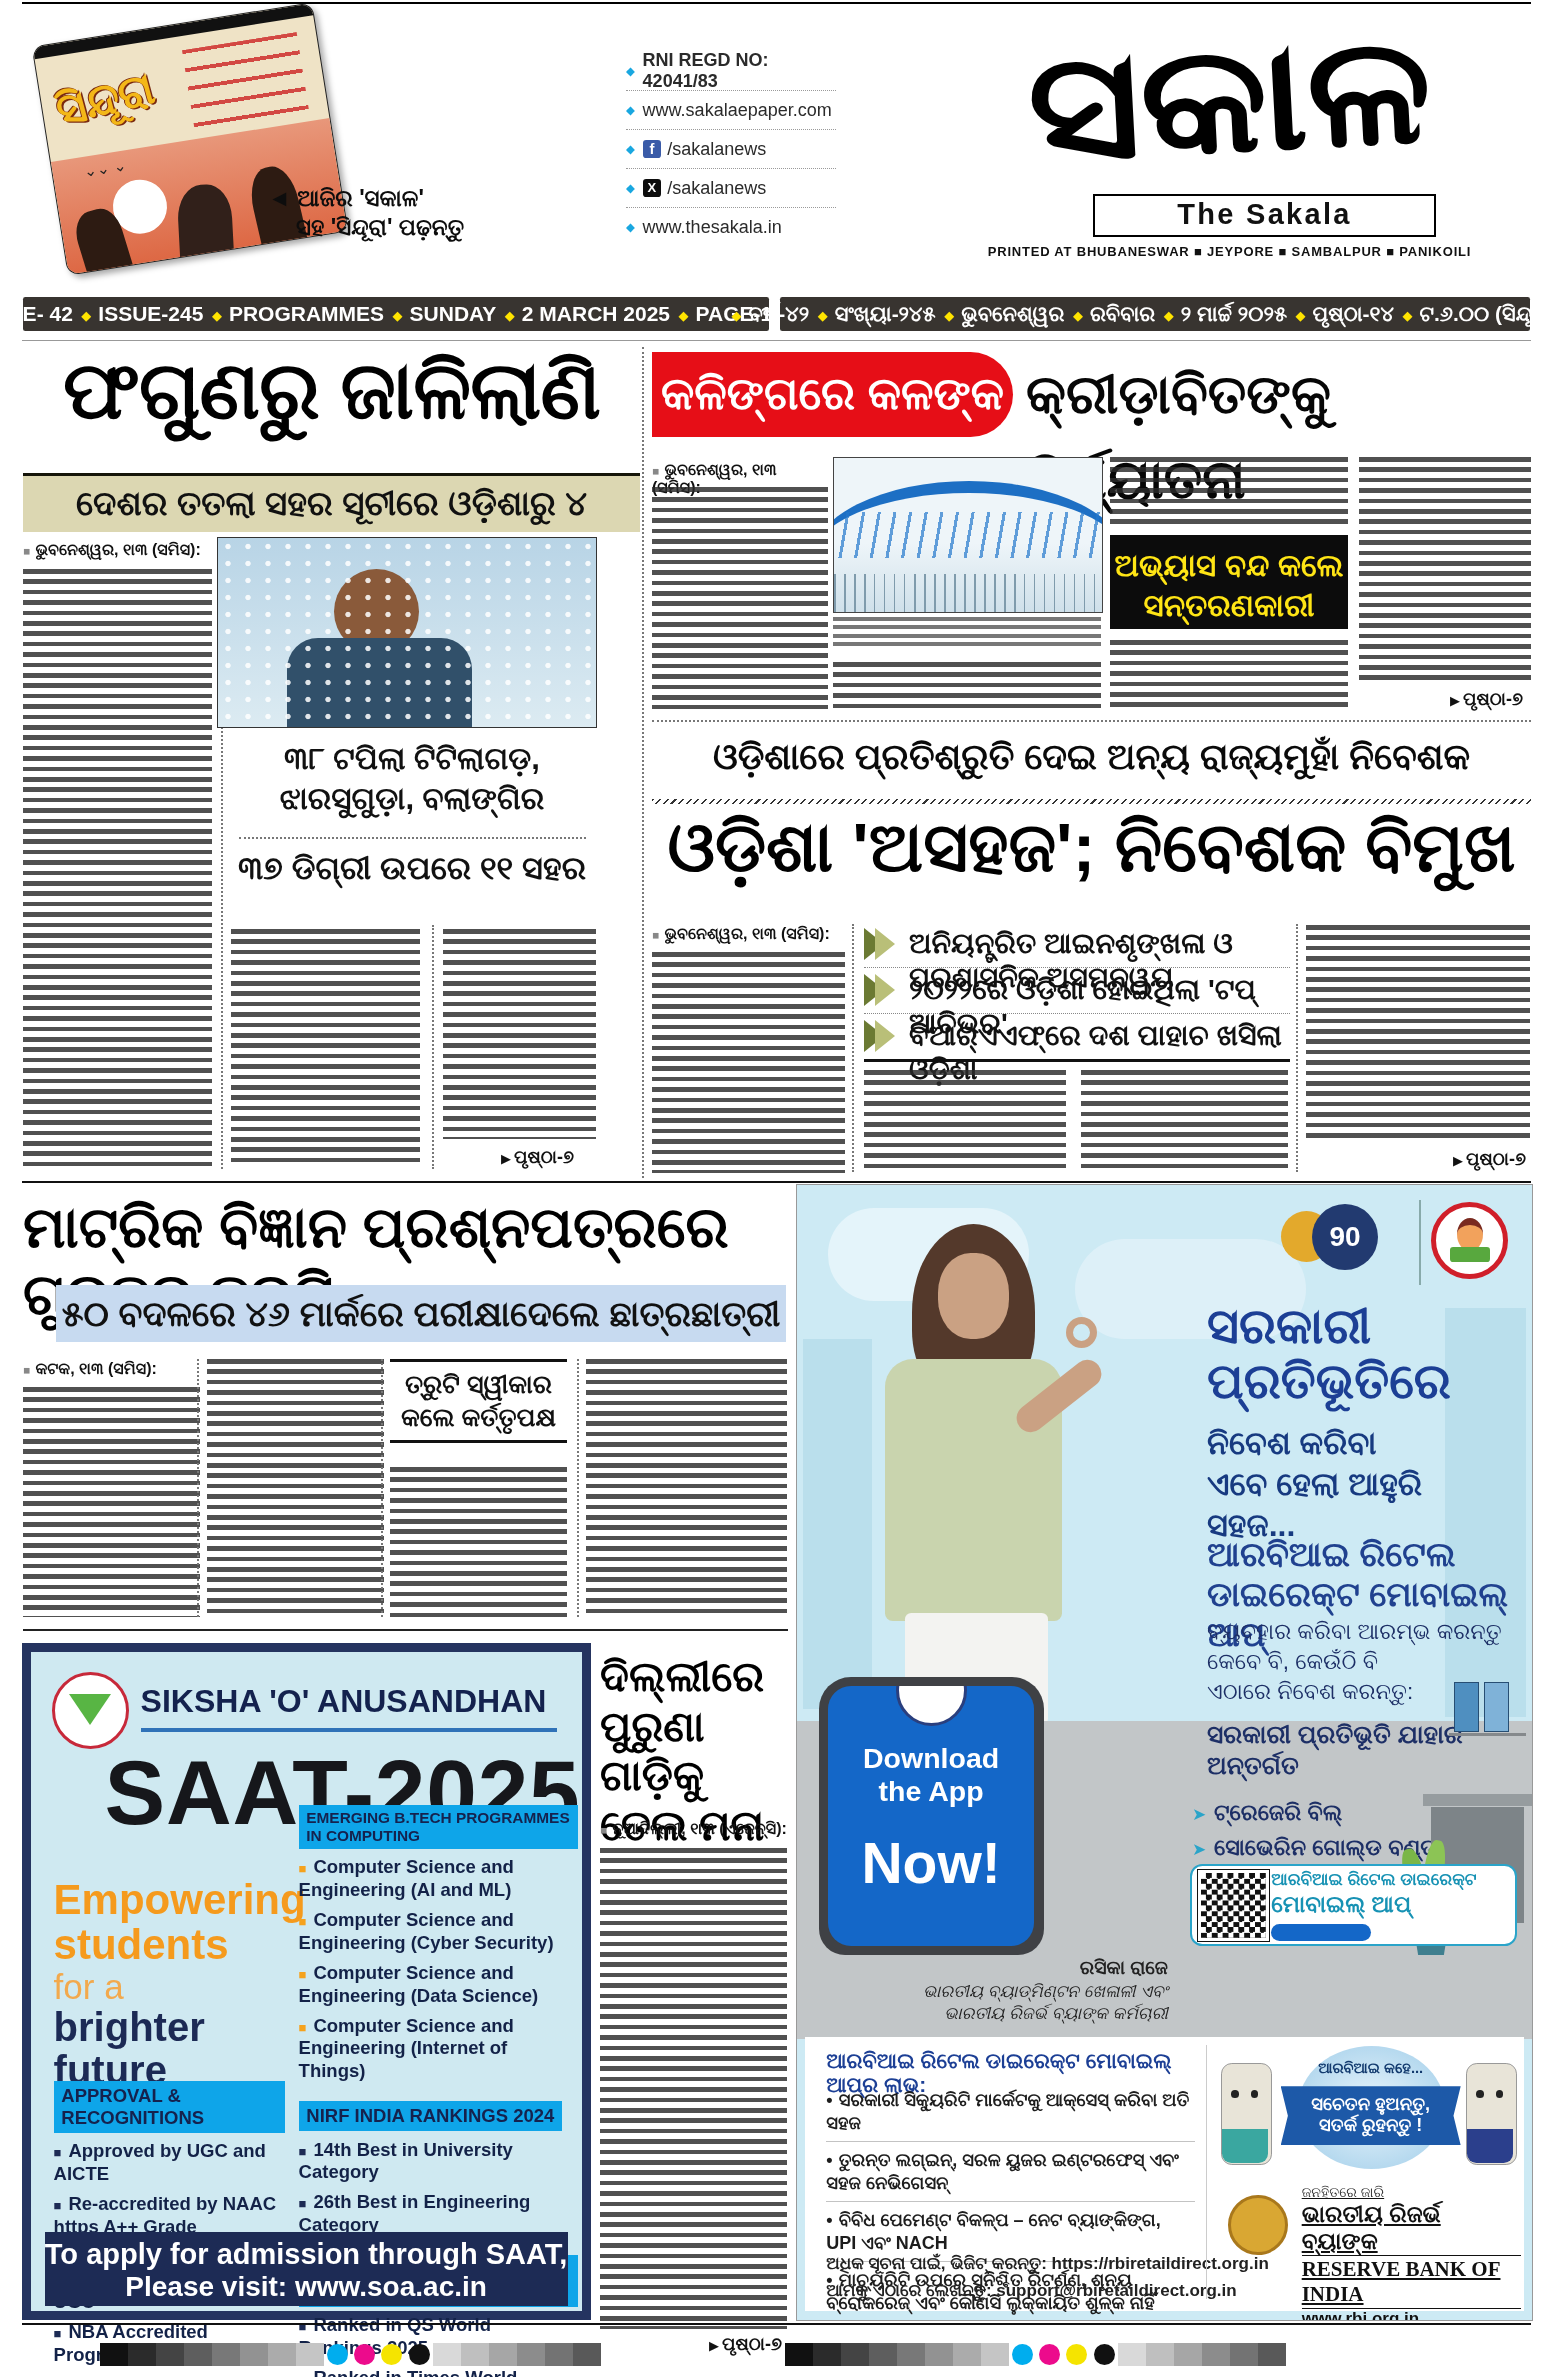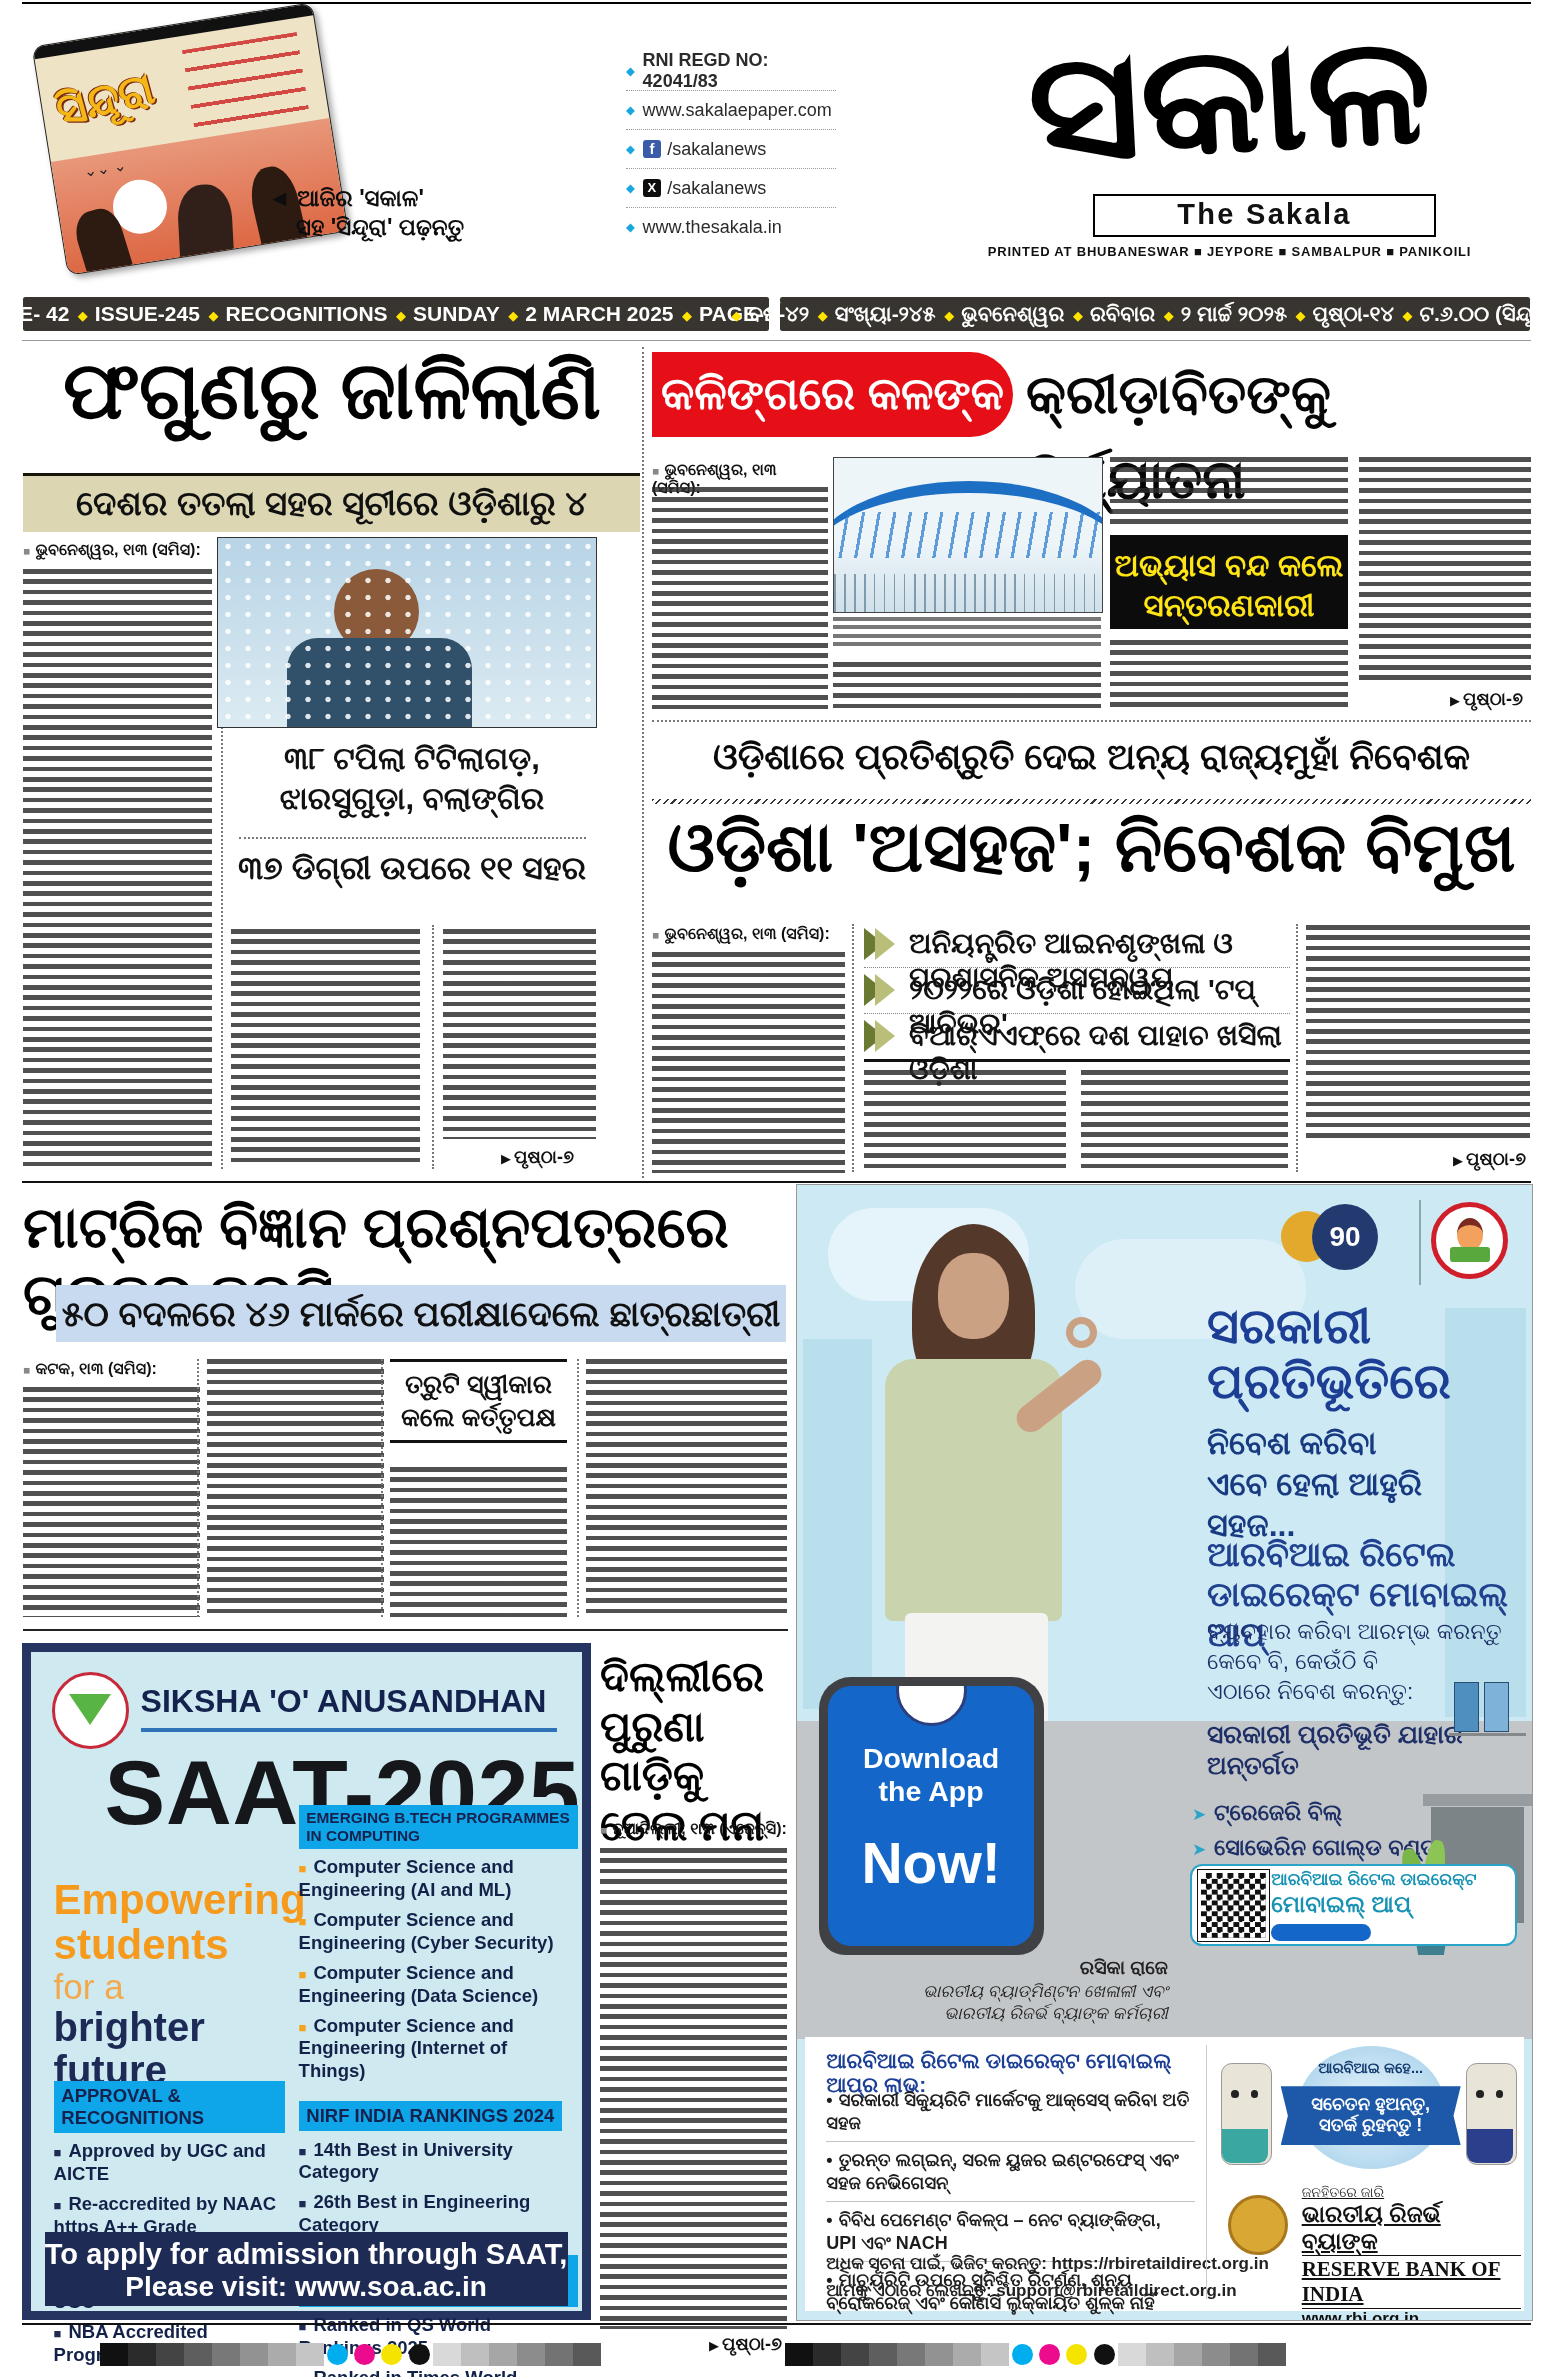--- a/index.html
+++ b/index.html
@@ -91,21 +91,21 @@
 
   <div class="abs ctr" style="left:925px;top:4.6px;width:609px;height:189px;overflow:hidden;">
     <span class="b" style="font-size:150px;line-height:189px;color:#000;display:inline-block;transform:rotate(-3deg) scaleX(1.15);">ସକାଳ</span>
   </div>
   <div class="abs ctr b" style="left:1093px;top:194px;width:339px;height:39px;border:2.3px solid #000;font-size:29px;line-height:37px;letter-spacing:2.3px;">The Sakala</div>
   <div class="abs ctr b" style="left:925px;top:244px;width:609px;font-size:13px;letter-spacing:0.8px;color:#111;">PRINTED AT BHUBANESWAR ■ JEYPORE ■ SAMBALPUR ■ PANIKOILI</div>
 
   <div class="abs bar" style="left:23px;top:297px;width:746px;height:34px;">
     <span class="seg">VOLUME- 42</span>
     <span class="seg">ISSUE-245</span>
-    <span class="seg">RECOGNITIONS</span>
+    <span class="seg">PROGRAMMES</span>
     <span class="seg">SUNDAY</span>
     <span class="seg">2 MARCH 2025</span>
     <span class="seg">PAGE-14</span>
     <span class="seg">₹ 6.00</span>
   </div>
   <div class="abs bar" style="left:780px;top:297px;width:750px;height:34px;">
     <span class="seg">ବର୍ଷ-୪୨</span>
     <span class="seg">ସଂଖ୍ୟା-୨୪୫</span>
     <span class="seg">ଭୁବନେଶ୍ୱର</span>
     <span class="seg">ରବିବାର</span>

